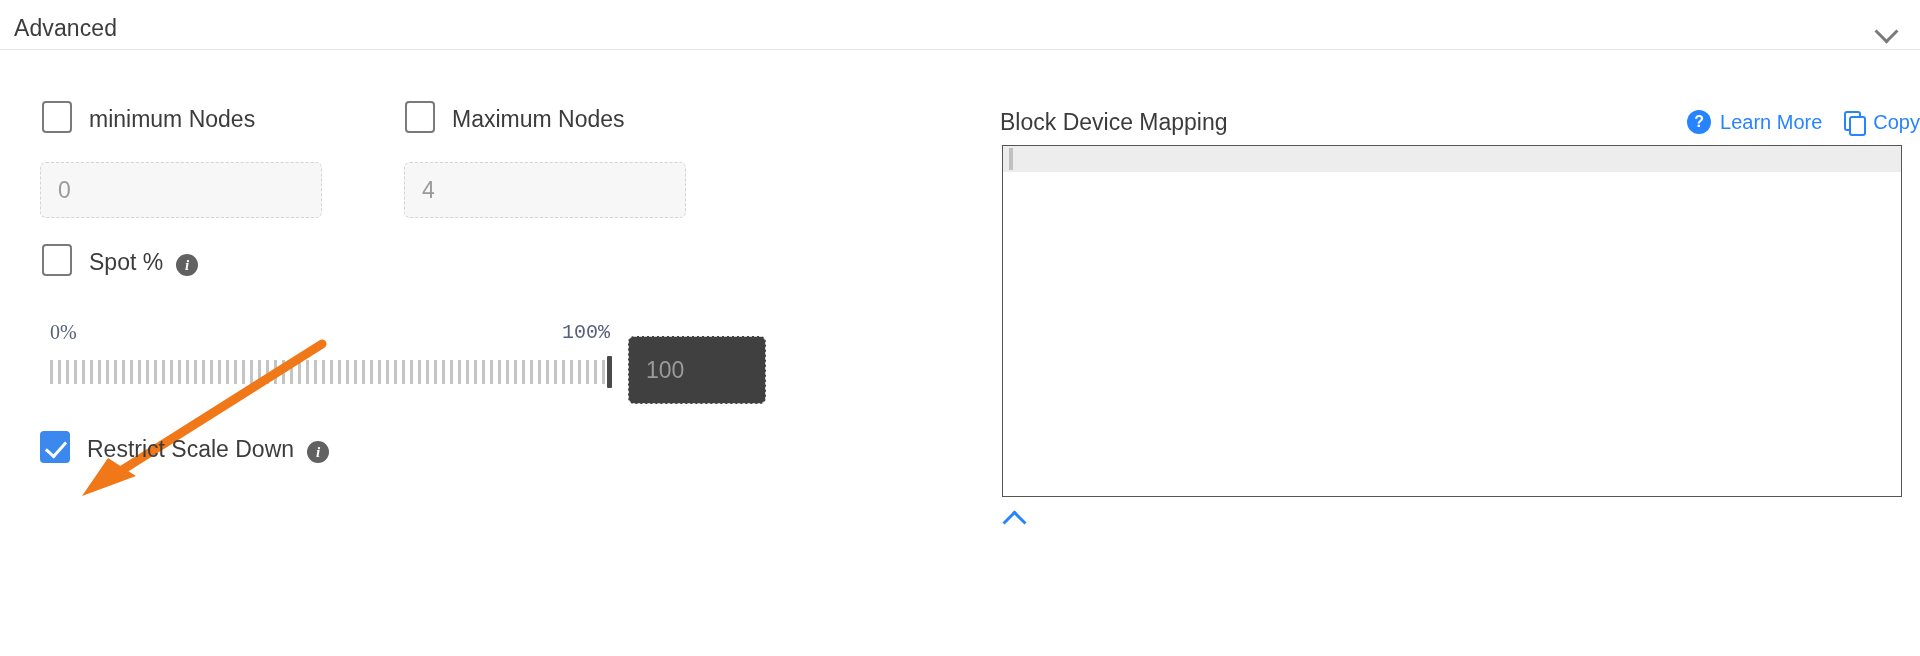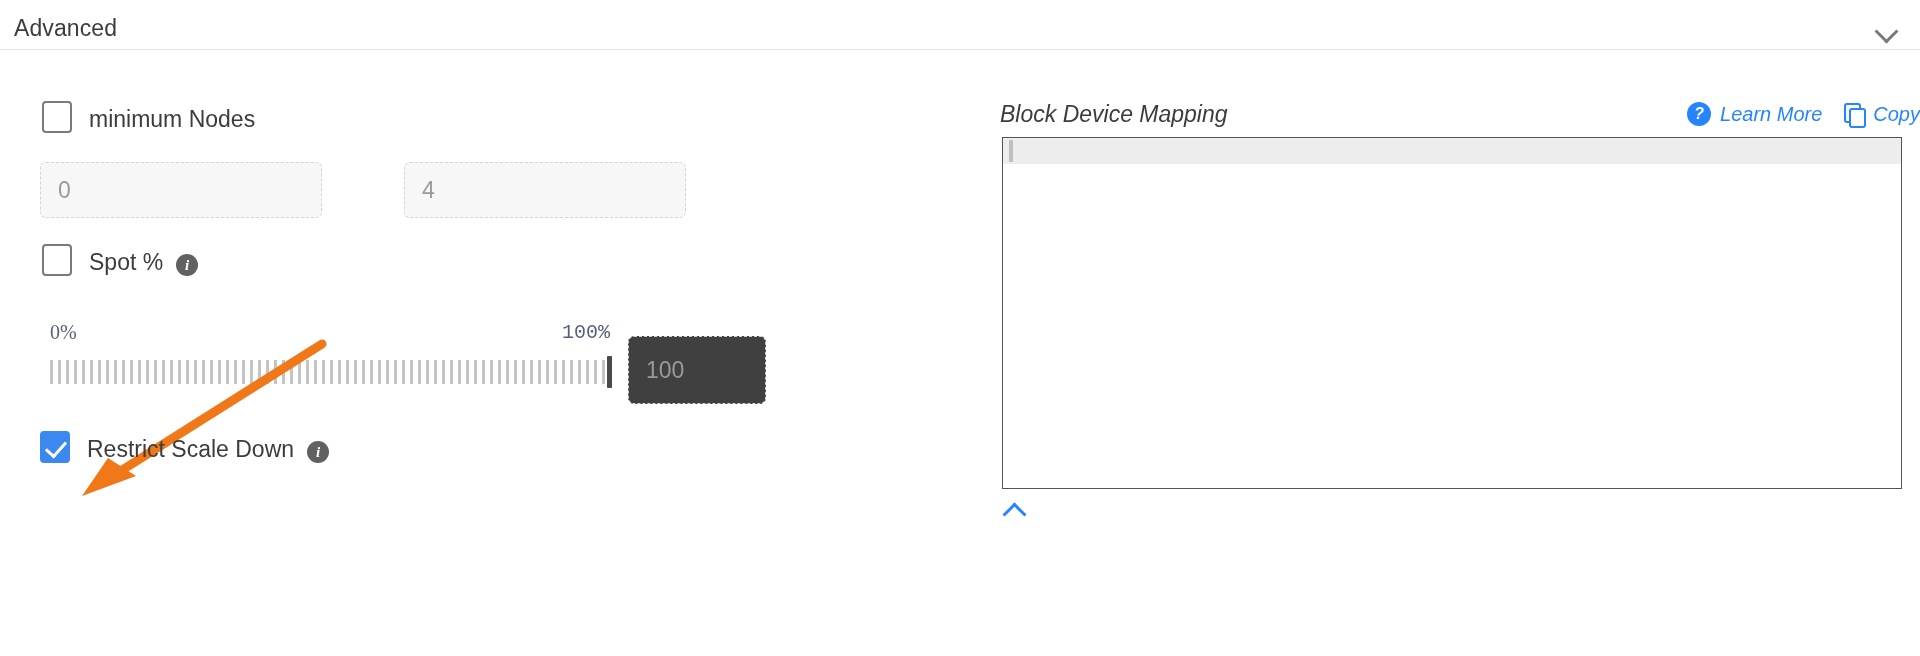--- a/index.html
+++ b/index.html
@@ -178,22 +178,22 @@
   .arrow-annot {
     position: absolute;
     left: 60px; top: 285px;
     width: 280px; height: 170px;
     pointer-events: none;
   }
 
   
   .right-col {
     position: absolute;
-    top: 4px; left: 1000px;
-    width: 920px; height: 475px; font-style: italic;
+    top: 12px; left: 1000px;
+    width: 920px; height: 475px;
   }
   .bdm-header {
     position: absolute;
     top: 42px; left: 0;
     width: 920px; height: 34px;
     display: flex; align-items: center;
   }
   .bdm-title {
     font-size: 23px;
     color: #3c3c3c;
@@ -306,20 +306,24 @@
   <div class="left-col">
 
     <div class="cb-row" style="left:42px; top:50px;">
       <span class="cb"></span>
       <span class="cb-label">minimum Nodes</span>
     </div>
     <div class="num-field" style="left:40px; top:111px; width:282px;">
       <span>0</span>
     </div>
 
+    <div class="cb-row" style="left:405px; top:50px;">
+      <span class="cb"></span>
+      <span class="cb-label">Maximum Nodes</span>
+    </div>
     <div class="num-field" style="left:404px; top:111px; width:282px;">
       <span>4</span>
     </div>
 
     <div class="cb-row" style="left:42px; top:193px;">
       <span class="cb"></span>
       <span class="cb-label">Spot %</span>
       <span class="info-icon">i</span>
     </div>
 

